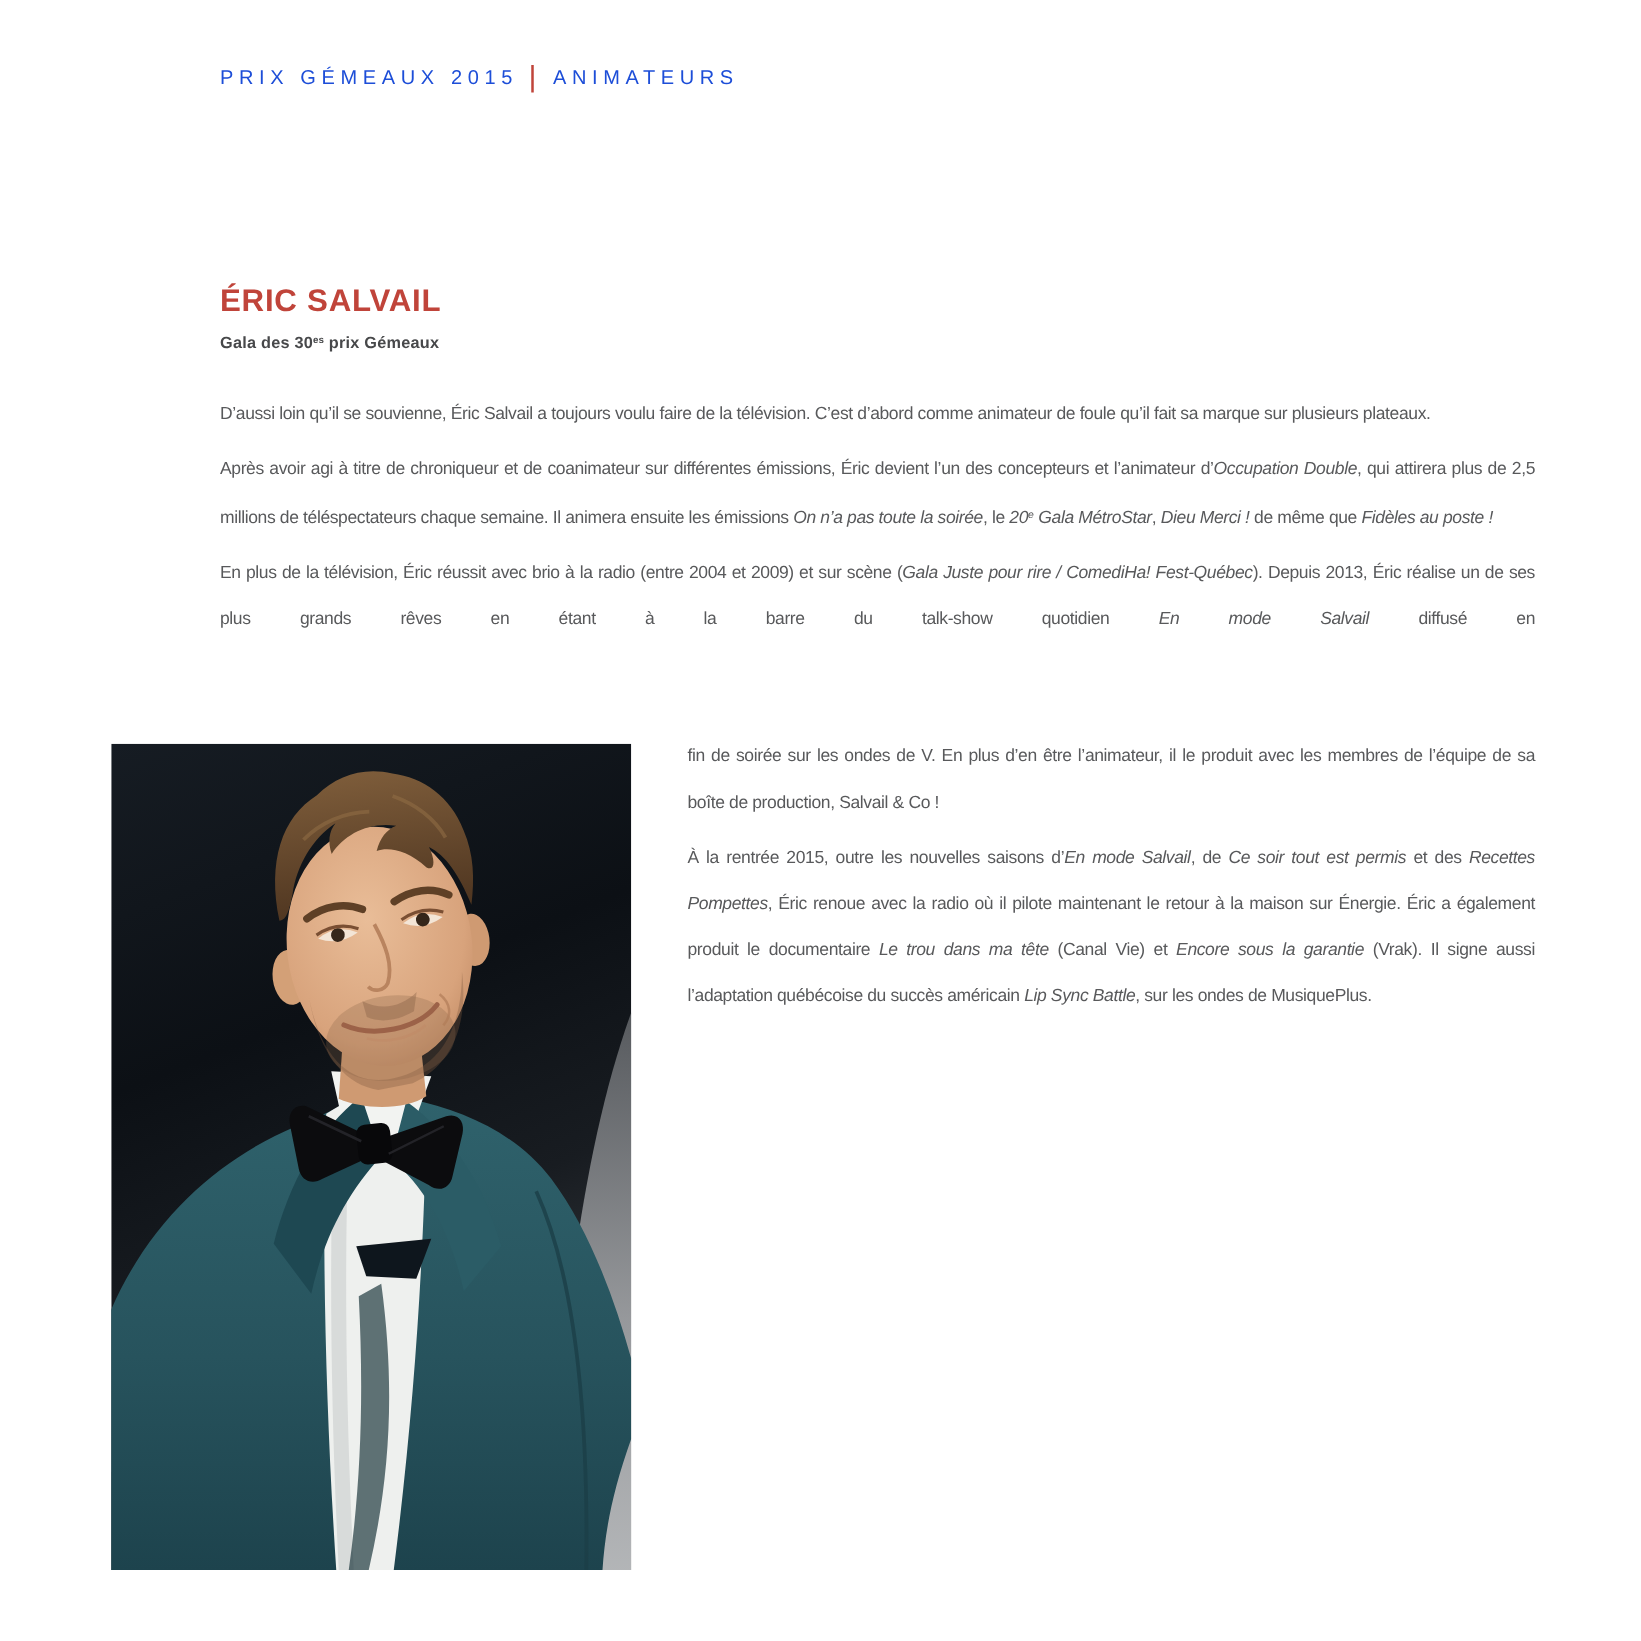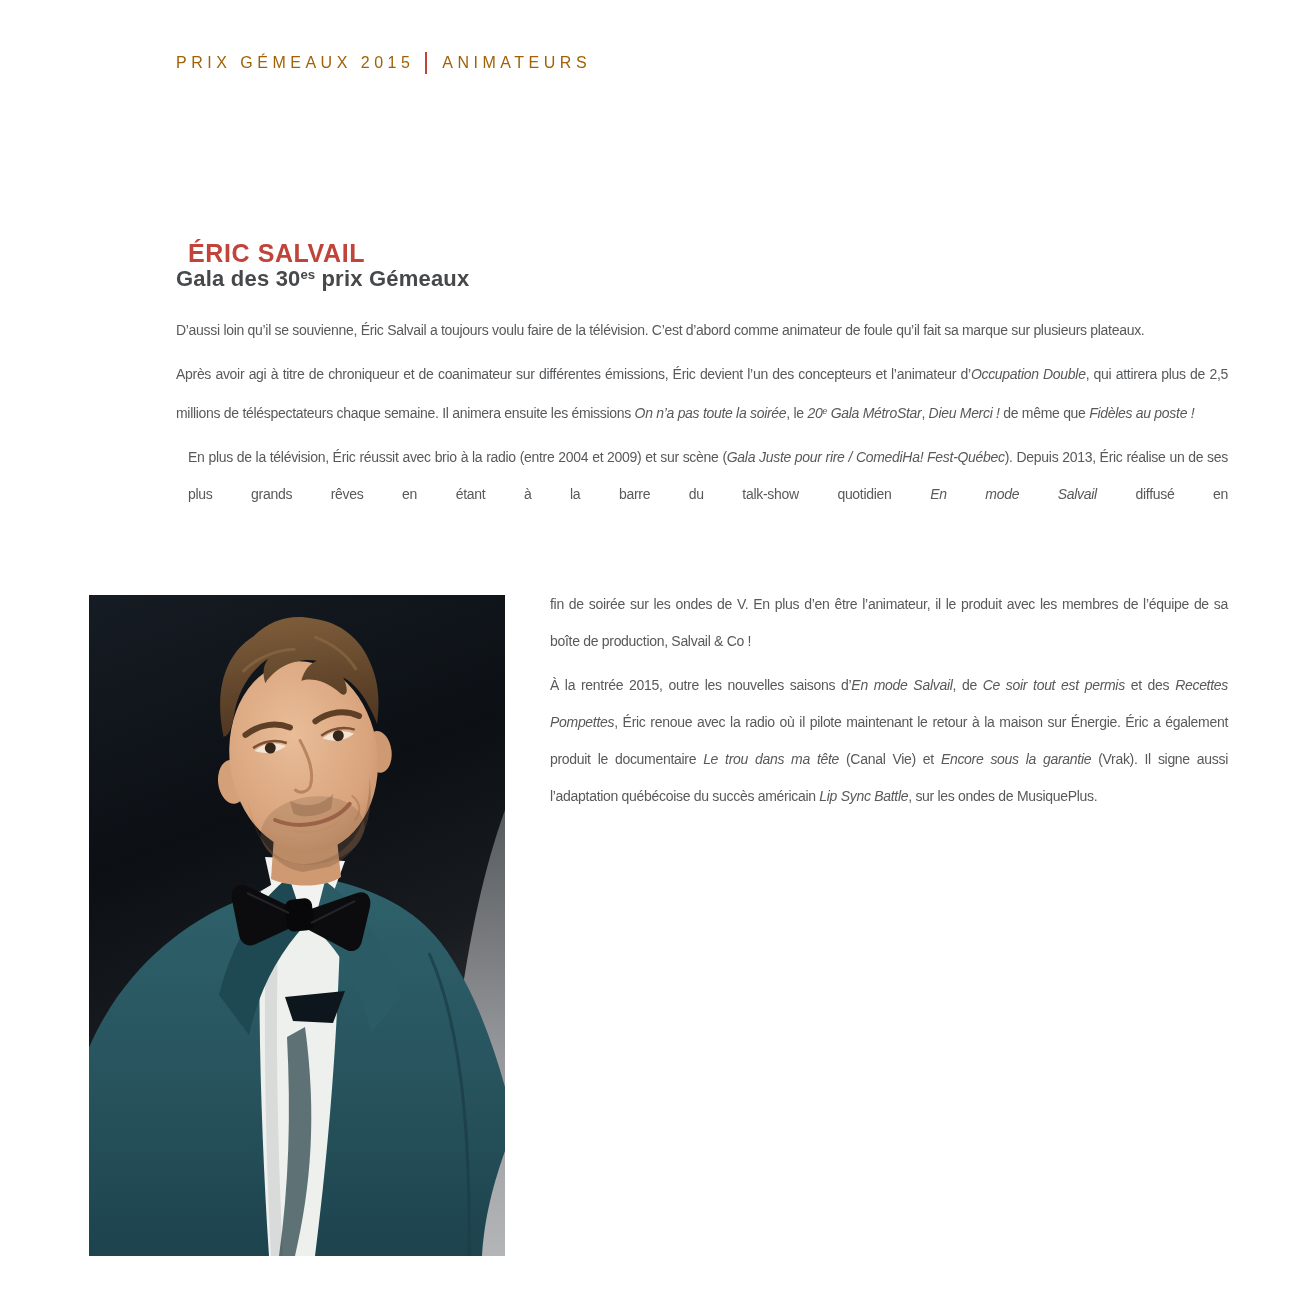--- a/index.html
+++ b/index.html
@@ -3,41 +3,41 @@
 <meta charset="utf-8">
 <style>
   html,body{margin:0;padding:0;background:#ffffff;}
   .page{
     position:relative;width:1313px;height:1313px;background:#ffffff;overflow:hidden;
     font-family:"Liberation Sans","DejaVu Sans",sans-serif;color:#58595b;
   }
   
   .pagehead{
     position:absolute;left:176px;top:52px;display:flex;align-items:center;
-    font-size:16px;letter-spacing:4.5px;color:#a16207;font-weight:400;white-space:nowrap;
+    font-size:16px;letter-spacing:4.5px;color:#1d4ed8;font-weight:400;white-space:nowrap;
   }
   .pagehead .divider{display:inline-block;width:2px;height:22px;background:#c0443a;margin:0 15px 0 11px;}
   
   .title{
-    position:absolute;left:176px;top:227px;margin:12px;
+    position:absolute;left:176px;top:227px;margin:0;
     font-size:25px;font-weight:700;letter-spacing:0.6px;color:#c0443a;
   }
   .subtitle{
     position:absolute;left:176px;top:266px;margin:0;
-    font-size:22px;font-weight:700;letter-spacing:0.2px;color:#47484a;
+    font-size:13px;font-weight:700;letter-spacing:0.2px;color:#47484a;
   }
   
   .col-full,.col-right{
     position:absolute;font-size:14px;line-height:37px;letter-spacing:-0.3px;
     text-align:justify;color:#58595b;hyphens:auto;
   }
   .col-full{left:176px;top:312px;width:1052px;}
   .col-right{left:550px;top:586px;width:678px;}
   .col-full p,.col-right p{margin:0 0 7px 0;}
-  .col-full p.force-just{text-align-last:justify;margin-left:12px;}
+  .col-full p.force-just{text-align-last:justify;}
   .it{font-style:italic;}
   .sup{font-size:60%;vertical-align:0.5em;letter-spacing:0;}
   
   .photo{position:absolute;left:89px;top:595px;width:416px;height:661px;margin:0;}
   .photo svg{display:block;width:416px;height:661px;}
   
   .pagenum{
     position:absolute;left:0;top:1248px;width:1313px;text-align:center;
     font-size:27px;letter-spacing:1px;color:#9c9ea1;font-weight:400;
   }

